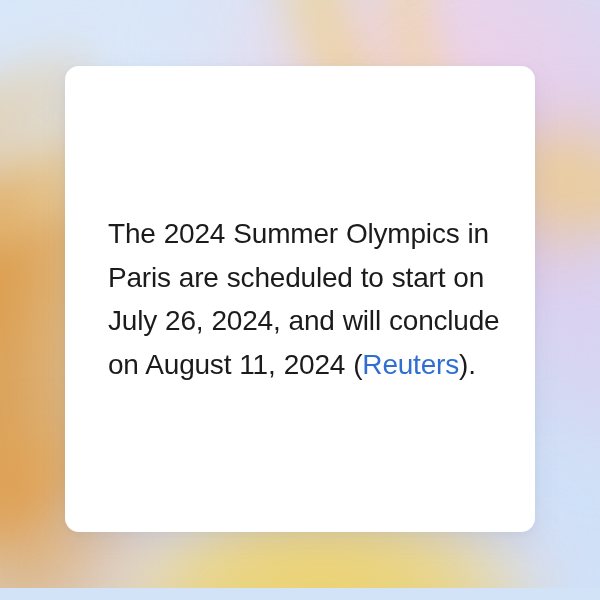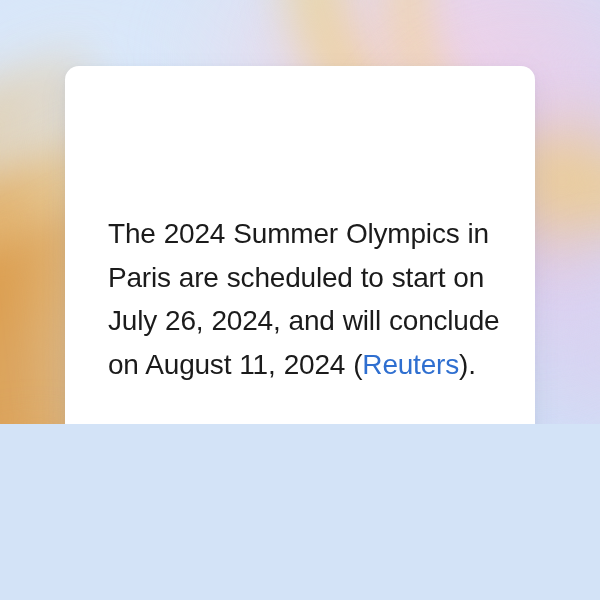--- a/index.html
+++ b/index.html
@@ -11,21 +11,21 @@
     width: 600px;
     height: 600px;
     overflow: hidden;
     font-family: "Liberation Sans", sans-serif;
     background: #d3e3f7;
   }
 
   #stage {
     position: relative;
     width: 600px;
-    height: 424px;
+    height: 588px;
     overflow: hidden;
     background: #d3e3f7;
   }
 
   
   .blob {
     position: absolute;
     pointer-events: none;
   }
 

